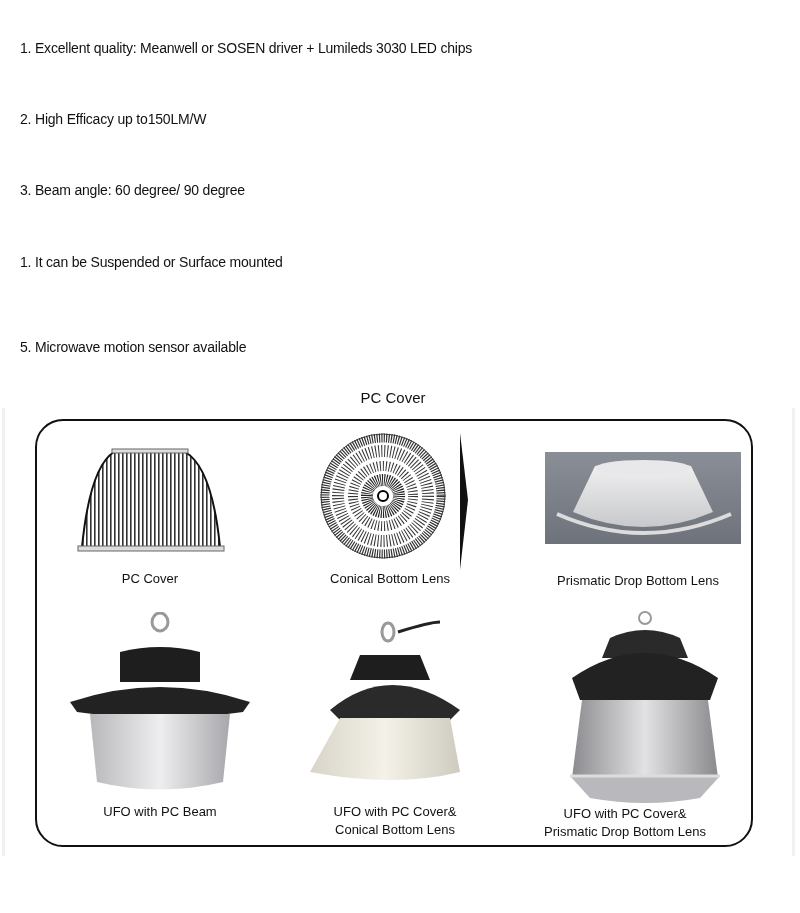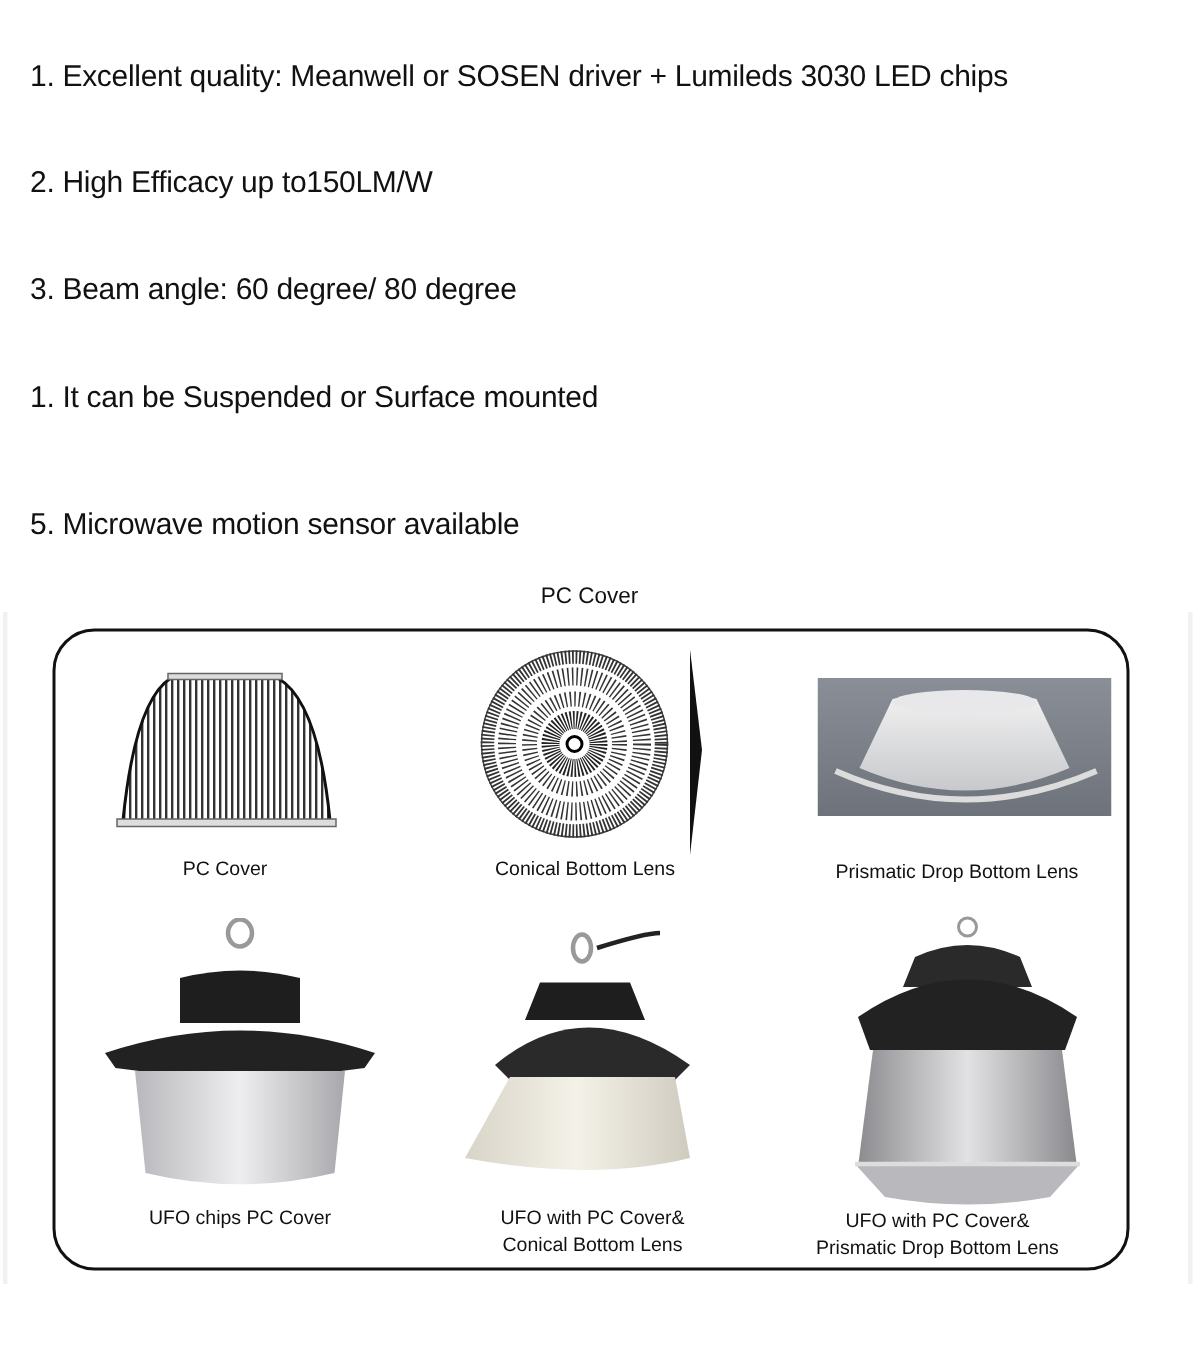--- a/index.html
+++ b/index.html
@@ -1,32 +1,32 @@
 <!DOCTYPE html>
 <html><head>
 <meta charset="utf-8">
 <style>
   html, body { margin: 0; padding: 0; background: #ffffff; }
   body { width: 800px; height: 913px; position: relative; overflow: hidden;
          font-family: "Liberation Sans", sans-serif; color: #111; }
-  .feature { position: absolute; left: 20px; font-size: 20px; letter-spacing: -0.2px; white-space: nowrap; }
+  .feature { position: absolute; left: 20px; font-size: 14px; letter-spacing: -0.2px; white-space: nowrap; }
   .panel-title { position: absolute; left: 0; width: 786px; top: 389px; text-align: center; font-size: 15px; }
   .panel-bg { position: absolute; left: 2px; top: 408px; width: 793px; height: 448px; background: #ffffff;
               border-left: 3px solid #f1f1f1; border-right: 3px solid #f1f1f1; box-sizing: border-box; }
   .frame { position: absolute; left: 35px; top: 419px; width: 718px; height: 428px;
            border: 2px solid #111; border-radius: 28px; box-sizing: border-box; background: #fff; }
   .caption { position: absolute; font-size: 13px; text-align: center; color: #111; line-height: 18px; white-space: nowrap; }
   .art { position: absolute; }
 </style>
 </head>
 <body>
 
 <div class="feature" style="top:40px">1. Excellent quality: Meanwell or SOSEN driver + Lumileds 3030 LED chips</div>
 <div class="feature" style="top:111px">2. High Efficacy up to150LM/W</div>
-<div class="feature" style="top:182px">3. Beam angle: 60 degree/ 80 degree</div>
+<div class="feature" style="top:182px">3. Beam angle: 60 degree/ 90 degree</div>
 <div class="feature" style="top:254px">1. It can be Suspended or Surface mounted</div>
 <div class="feature" style="top:339px">5. Microwave motion sensor available</div>
 
 <div class="panel-title">PC Cover</div>
 
 <div class="panel-bg"></div>
 <div class="frame"></div>
 
 <svg class="art" style="left:62px;top:447px" width="180" height="110" viewBox="0 0 180 110">
   <defs>
@@ -80,21 +80,21 @@
         <stop offset="0" stop-color="#b8b8bc"></stop>
         <stop offset=".5" stop-color="#eeeef0"></stop>
         <stop offset="1" stop-color="#a8a8ac"></stop>
       </linearGradient>
     </defs>
   <ellipse cx="95" cy="10" rx="8" ry="9" fill="none" stroke="#999" stroke-width="3"></ellipse>
   <path d="M55 40 Q95 30 135 40 L135 70 L55 70 Z" fill="#1e1e1e"></path>
   <path d="M5 90 Q95 60 185 90 L178 100 Q95 112 12 100 Z" fill="#222"></path>
   <path d="M25 102 L165 102 L158 170 Q95 185 32 170 Z" fill="url(#pc1)"></path>
 </svg>
-<div class="caption" style="left:75px;width:170px;top:803px"><span>UFO chips PC Cover</span></div>
+<div class="caption" style="left:75px;width:170px;top:803px"><span>UFO with PC Beam</span></div>
 
 <svg class="art" style="left:300px;top:620px" width="190" height="170" viewBox="0 0 190 170">
   <defs>
       <linearGradient id="pc2" x1="0" y1="0" x2="1" y2="0">
         <stop offset="0" stop-color="#d8d4c8"></stop>
         <stop offset=".5" stop-color="#f4f1e8"></stop>
         <stop offset="1" stop-color="#cfcbbf"></stop>
       </linearGradient>
     </defs>
   <ellipse cx="88" cy="12" rx="6" ry="9" fill="none" stroke="#999" stroke-width="3"></ellipse>

